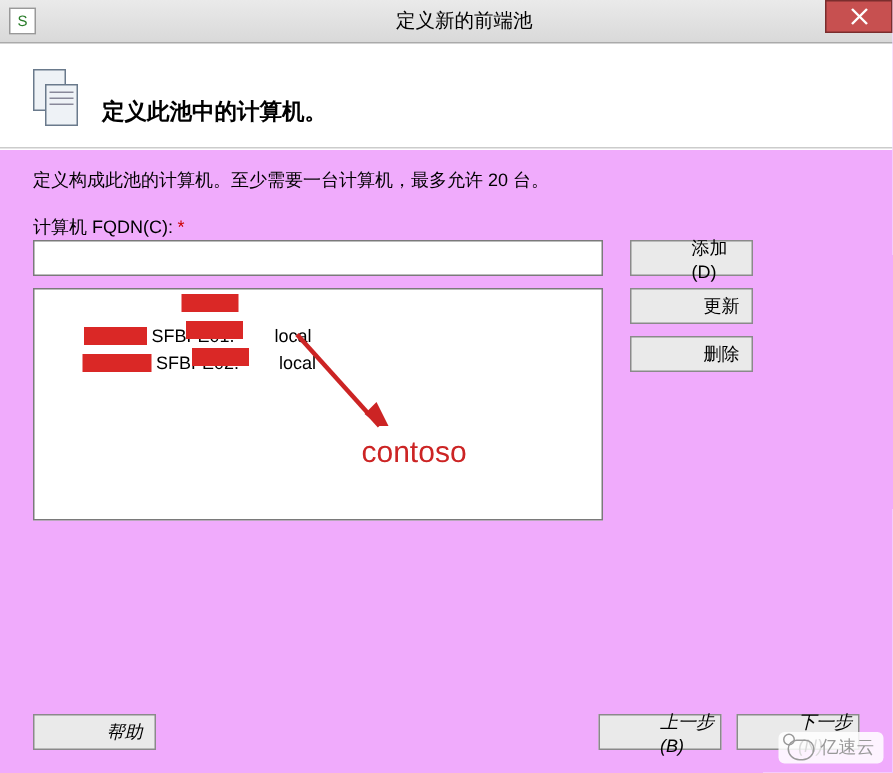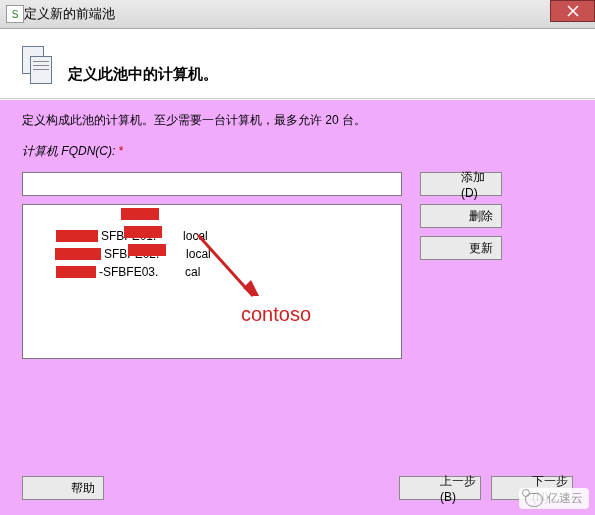--- a/index.html
+++ b/index.html
@@ -30,21 +30,21 @@
       align-items: center;
       justify-content: center;
     }
     .sysicon-s {
       font-size: 10px;
       color: #2a7d2a;
       font-family: Tahoma, sans-serif;
     }
     .title {
       flex: 1;
-      text-align: left;
+      text-align: center;
       font-size: 13px;
     }
     .closebtn {
       width: 45px;
       height: 22px;
       background: #c75050;
       border: 1px solid #7a2d2d;
       position: absolute;
       right: 0;
       top: 0;
@@ -90,21 +90,21 @@
     }
     .content {
       background: #f0abfc;
       position: absolute;
       top: 100px;
       left: 0; right: 0;
       bottom: 0;
       padding: 12px 22px 0 22px;
     }
     .desc { margin-bottom: 14px; }
-    .label { margin-bottom: 12px; font-style: italic; }
+    .label { margin-bottom: 0; }
     .req { color: #c00; margin-left: 3px;}
     .row { display: flex; gap: 18px; margin-bottom: 8px; }
     .input {
       flex: 1;
       max-width: 380px;
       height: 24px;
       background: #fff;
       border: 1px solid #7a7a7a;
       padding: 0 4px;
     }
@@ -158,20 +158,21 @@
       font-size: 20px;
     }
     .footer {
       position: absolute;
       left: 0; right: 0; bottom: 0;
       height: 54px;
       display: flex;
       align-items: center;
       padding: 0 22px;
       gap: 10px;
+      font-style: italic;
     }
     .footer .spacer { flex: 1; }
     .watermark {
       position: absolute;
       right: 6px; bottom: 6px;
       display: flex;
       align-items: flex-end;
       gap: 4px;
       color: #999;
       font-size: 12px;
@@ -228,38 +229,35 @@
   </div>
 
   <div class="row" style="align-items:flex-start;">
     <div class="listbox">
       <div class="listitem">
         <span class="redact" style="width:42px;"></span> <span>SFBFE01.        local</span>
       </div>
       <div class="listitem" style="margin-left:-1px;">
         <span class="redact" style="width:46px;"></span> <span>SFBFE02.        local</span>
       </div>
-      <div class="listitem">
-        <span class="redact" style="width:40px;"></span> <span>-SFBFE03.        cal</span>
-      </div>
 
       <div class="redact" style="position:absolute; left:98px; top:5px; width:38px;"></div>
       <div class="redact" style="position:absolute; left:101px; top:23px; width:38px;"></div>
       <div class="redact" style="position:absolute; left:105px; top:41px; width:38px;"></div>
 
       <svg class="arrow" viewBox="0 0 80 80">
         <line x1="5" y1="5" x2="60" y2="66" stroke="#cc2424" stroke-width="3"></line>
         <polygon points="60,66 50,58 58,50 66,66" fill="#cc2424"></polygon>
       </svg>
       <div class="annot-text">contoso</div>
     </div>
 
     <div class="btns-side">
+      <div class="btn">更新</div>
       <div class="btn">删除</div>
-      <div class="btn">更新</div>
     </div>
   </div>
 
   <div class="footer">
     <div class="btn">帮助</div>
     <div class="spacer"></div>
     <div class="btn">上一步(B)</div>
     <div class="btn">下一步(N)</div>
   </div>
 </div>

